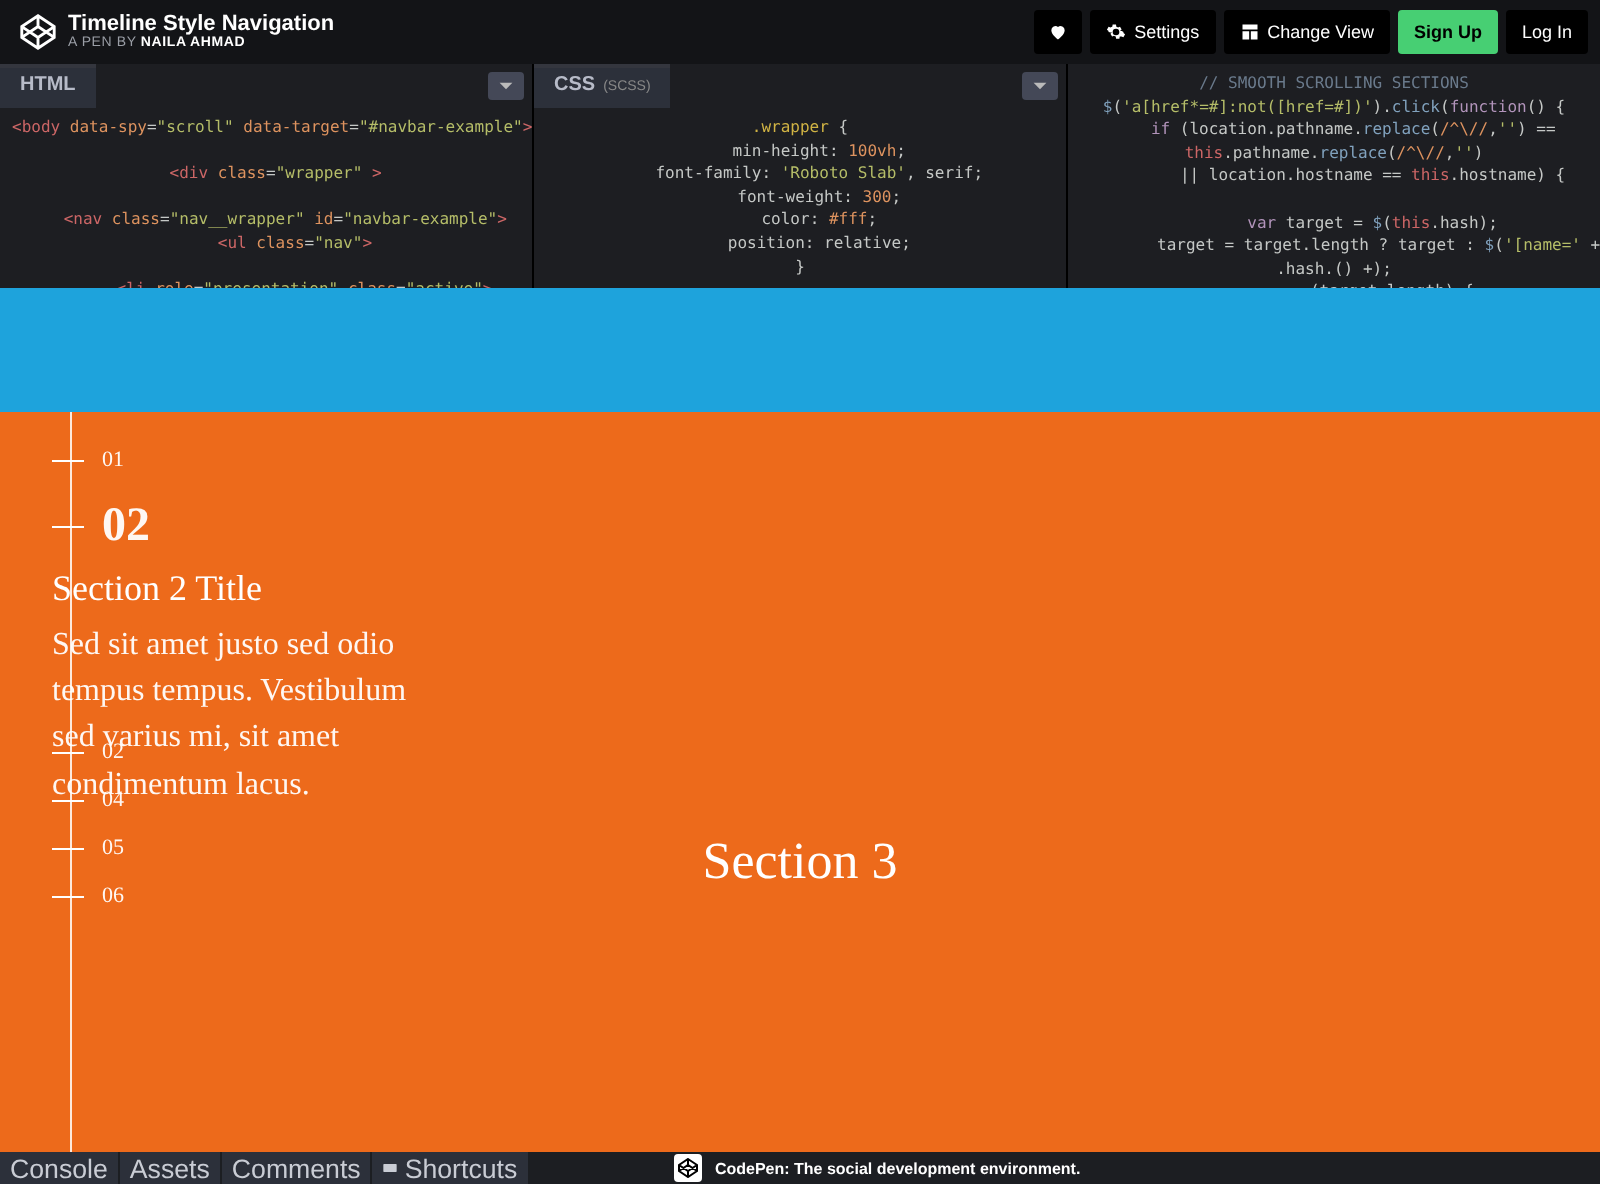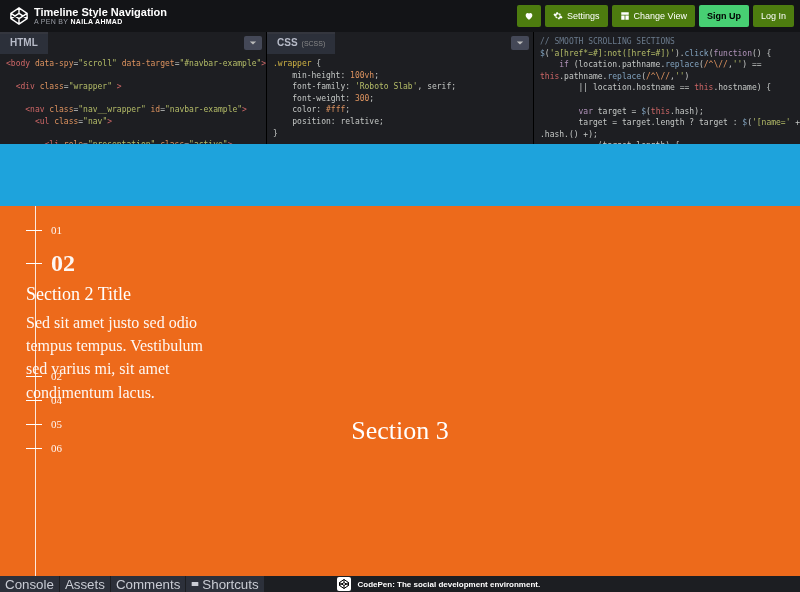--- a/index.html
+++ b/index.html
@@ -4,25 +4,25 @@
 <style>
 * { margin: 0; padding: 0; box-sizing: border-box; }
 html, body { width: 800px; height: 592px; overflow: hidden; font-family: -apple-system, 'Helvetica Neue', Arial, sans-serif; background: #1e2128; color: #ddd; }
 .hdr { height: 32px; background: #131417; display: flex; align-items: center; padding: 0 6px; }
 .logo { width: 18px; height: 18px; margin: 0 6px 0 4px; }
 .tgroup { display: flex; flex-direction: column; line-height: 1.05; }
 .ttl { font-size: 11px; font-weight: 700; color: #fff; }
 .sub { font-size: 7px; color: #9a9ea6; text-transform: uppercase; letter-spacing: .3px; }
 .sub .au { color: #fff; font-weight: 600; }
 .spacer { flex: 1; }
-.btn { background: #4d7c0f; color: #fff; border: none; height: 22px; padding: 0 8px; font-size: 9px; border-radius: 2px; margin-left: 4px; display: inline-flex; align-items: center; gap: 4px; cursor: pointer; }
+.btn { background: #000000; color: #fff; border: none; height: 22px; padding: 0 8px; font-size: 9px; border-radius: 2px; margin-left: 4px; display: inline-flex; align-items: center; gap: 4px; cursor: pointer; }
 .btn.icon-only { padding: 0 7px; }
 .btn.signup { background: #47cf73; color: #000; font-weight: 700; }
 .ico { width: 10px; height: 10px; fill: currentColor; }
-.editors { height: 112px; display: flex; background: #14b8a6; }
+.editors { height: 112px; display: flex; background: #14b8a6; text-align: center; }
 .ed { flex: 1; display: flex; flex-direction: column; border-right: 1px solid #000; min-width: 0; }
 .ed:last-child { border-right: none; }
 .ed-hdr { height: 22px; background: #1d1e22; display: flex; align-items: center; padding: 0 4px 0 0; }
 .ed-tab { background: #2c303a; border-top: 2px solid #34363e; height: 22px; padding: 3px 10px 0; display: inline-flex; align-items: baseline; gap: 4px; }
 .ed-lbl { font-size: 10px; font-weight: 700; color: #b7bbc8; }
 .ed-sublbl { font-size: 7px; color: #888; }
 .chev { margin-left: auto; width: 18px; height: 14px; background: #444857; border-radius: 2px; display: flex; align-items: center; justify-content: center; cursor: pointer; }
 .code { flex: 1; background: #1d1e22; padding: 4px 6px; font-family: 'Menlo','Consolas',monospace; font-size: 8px; line-height: 1.45; white-space: pre; color: #c5c8c6; overflow: hidden; }
 
 .c-sel { color: #d0b344; }

